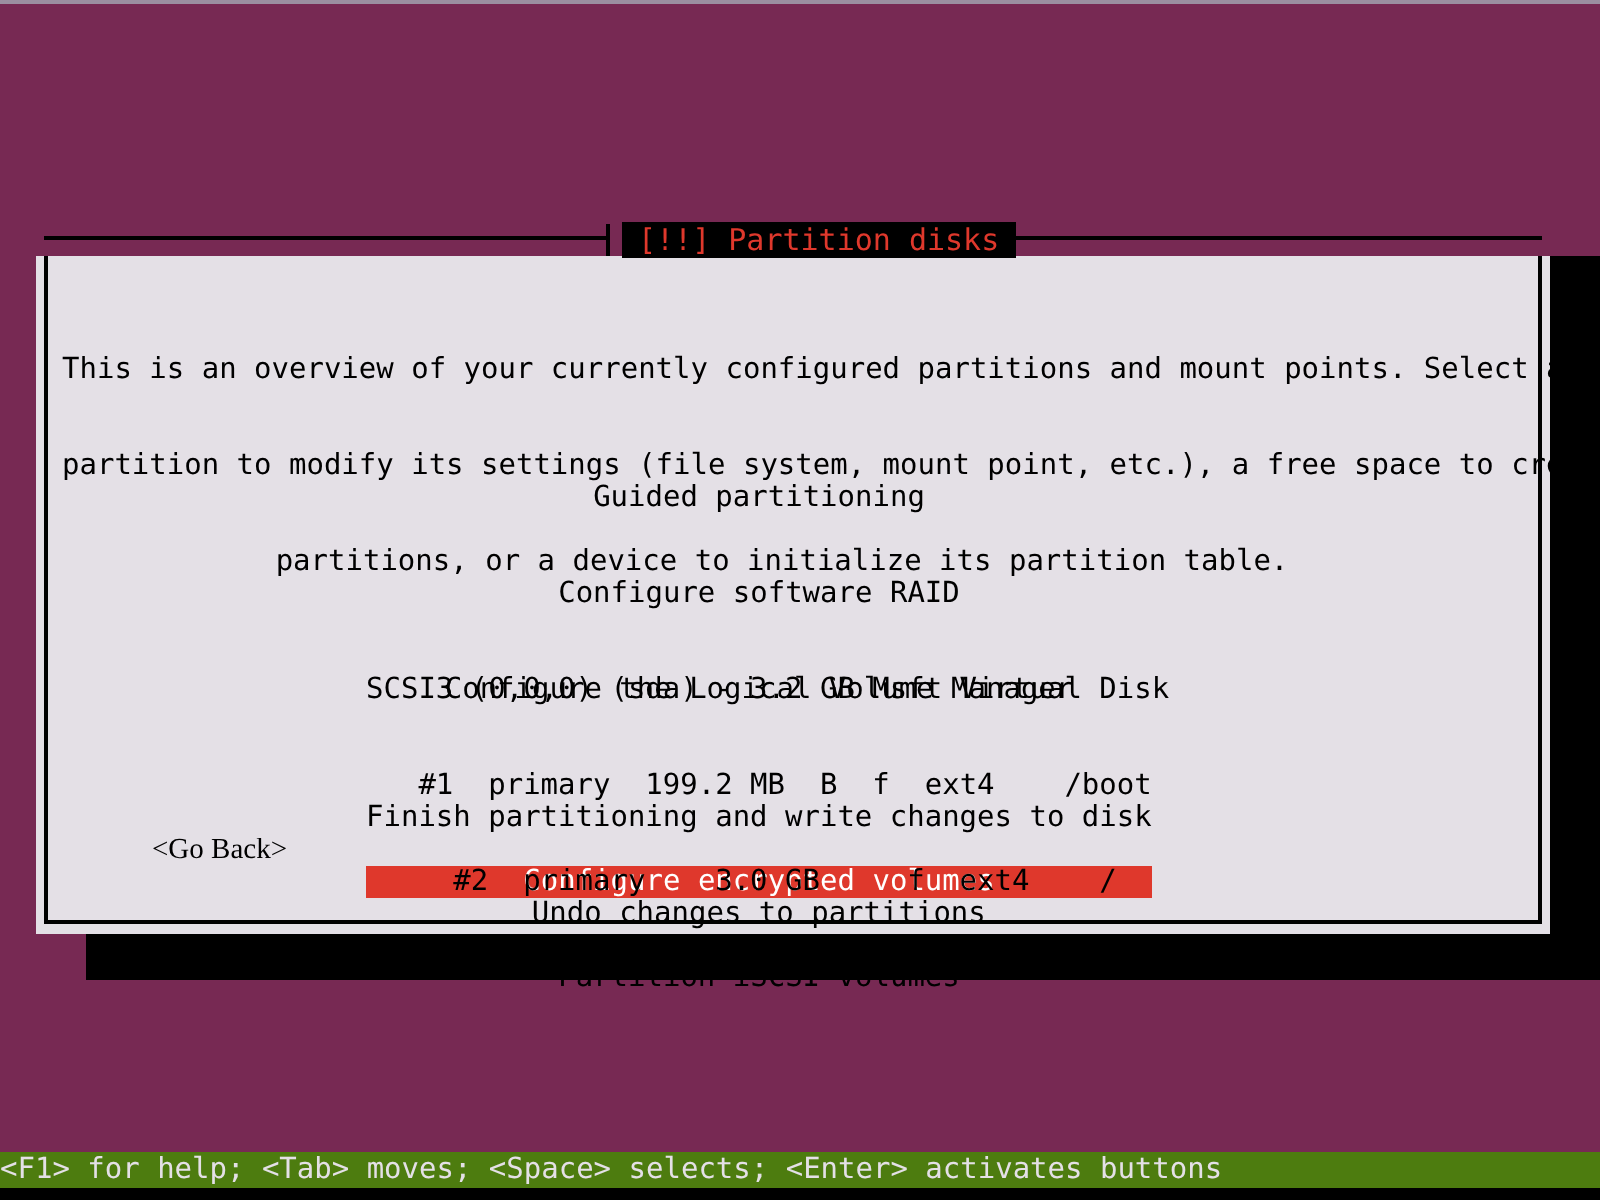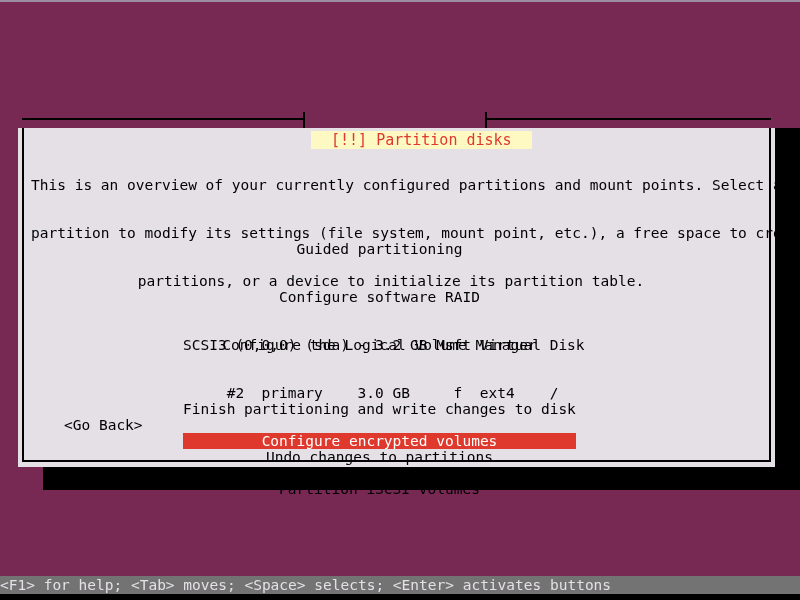--- a/index.html
+++ b/index.html
@@ -97,24 +97,23 @@
   .title-text {
     position: absolute;
     left: 311px;
     top: 111px;
     height: 18px;
     line-height: 18px;
     color: #df382c;
     font-size: 15px;
     letter-spacing: 0px;
     white-space: pre;
-    background: #fef9c3;
-    padding: 0 20px;
+    background: #000000;
+    padding: 0 8px;
     box-sizing: border-box;
-    margin-top: 20px;
   }
 
   
   .mono {
     position: absolute;
     color: #000000;
     font-size: 14.5px;
     line-height: 16px;
     white-space: pre;
     letter-spacing: 0px;
@@ -147,38 +146,39 @@
     left: 183px;
     top: 305px;
   }
 
   .actions-block {
     left: 183px;
     top: 369px;
   }
 
   .go-back {
-    left: 64px;
+    left: 76px;
     top: 417px;
     height: 16px;
     line-height: 16px;
+    font-family: Liberation Serif, serif;
   }
 
   
   .help-bar {
     position: absolute;
     left: 0;
     top: 576px;
     width: 800px;
     height: 18px;
     color: #e4e0e6;
     font-size: 14.5px;
     line-height: 18px;
     white-space: pre;
-    background: #737373;
+    background: #4d7c0f;
   }
   .bottom-black {
     position: absolute;
     left: 0;
     top: 594px;
     width: 800px;
     height: 6px;
     background: #000000;
   }
 </style>
@@ -210,20 +210,21 @@
   <div class="mono menu-top">
     <div class="menu-row">Guided partitioning</div>
     <div class="menu-row">Configure software RAID</div>
     <div class="menu-row">Configure the Logical Volume Manager</div>
     <div class="menu-row selected">Configure encrypted volumes</div>
     <div class="menu-row">Partition iSCSI volumes</div>
   </div>
 
   <div class="mono disk-block">
     <div class="menu-row">SCSI3 (0,0,0) (sda) - 3.2 GB Msft Virtual Disk</div>
+    <div class="menu-row">  #1  primary  199.2 MB  B  f  ext4    /boot</div>
     <div class="menu-row">  #2  primary    3.0 GB     f  ext4    /</div>
   </div>
 
   <div class="mono actions-block">
     <div class="menu-row">Finish partitioning and write changes to disk</div>
     <div class="menu-row">Undo changes to partitions</div>
   </div>
 
   <div class="mono go-back">&lt;Go Back&gt;</div>
 

